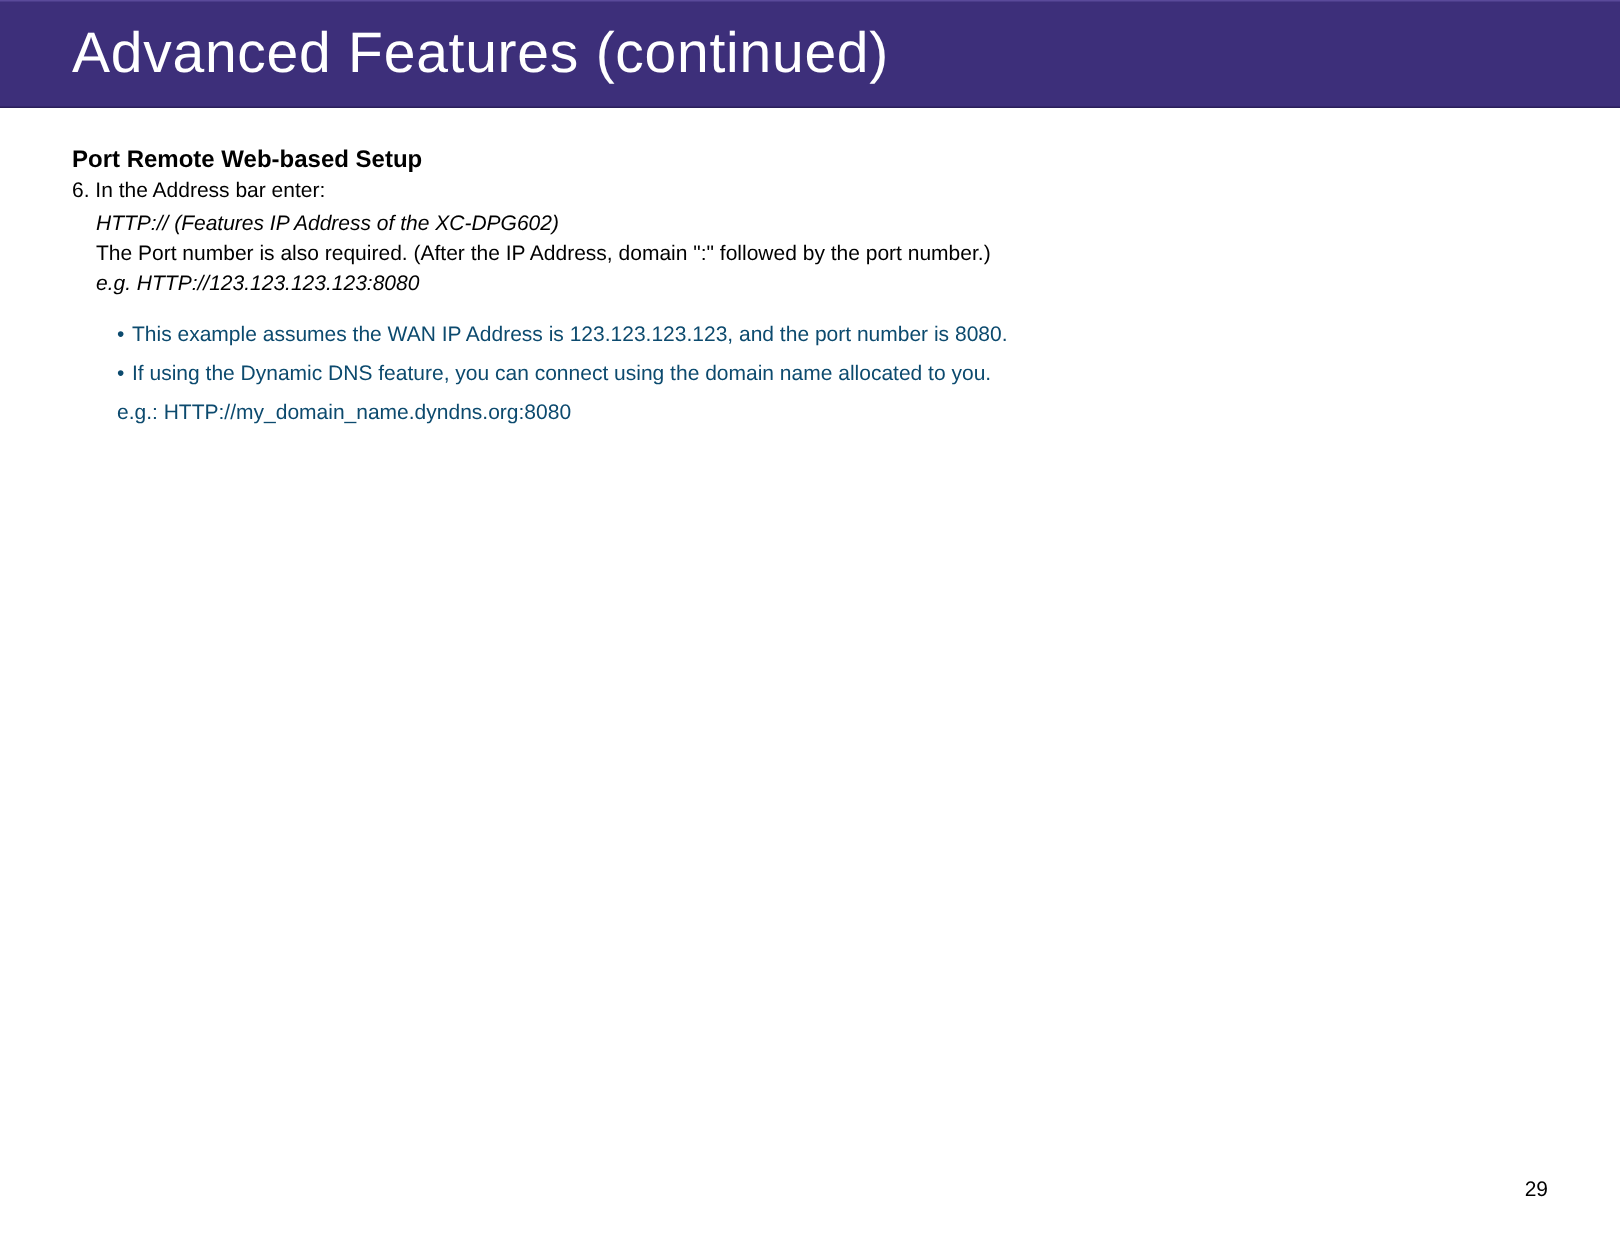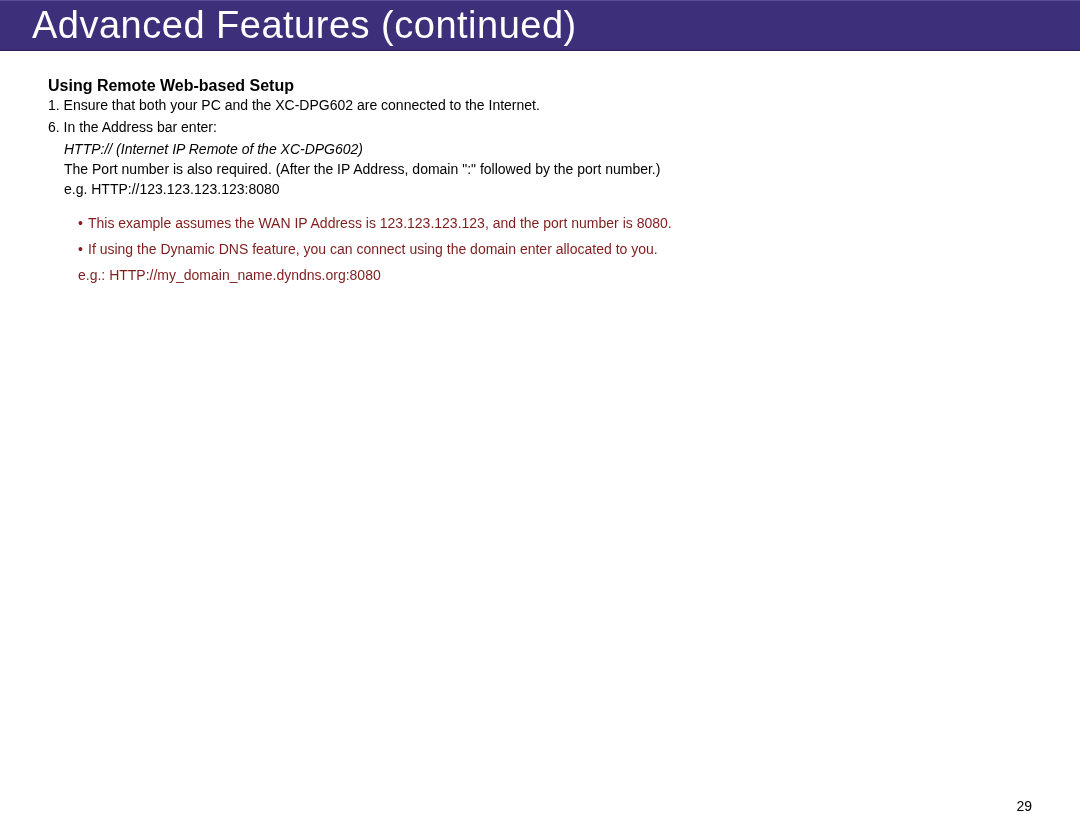--- a/index.html
+++ b/index.html
@@ -9,25 +9,25 @@
     }
     body {
       width: 1080px;
       height: 834px;
       background: #ffffff;
       font-family: Arial, Helvetica, sans-serif;
       position: relative;
     }
     .header-band {
       width: 100%;
-      height: 51px;
+      height: 72px;
       background: #3d2f7a;
       display: flex;
       align-items: center;
-      padding-left: 32px;
+      padding-left: 48px;
       border-top: 1px solid #5a4a9a;
       border-bottom: 1px solid #2a1f5a;
     }
     .header-title {
       color: #ffffff;
       font-size: 38px;
       font-weight: 300;
       letter-spacing: 0.5px;
       font-family: "Segoe UI", Arial, sans-serif;
     }
@@ -56,60 +56,60 @@
       color: #000000;
       margin-bottom: 4px;
       padding-left: 16px;
     }
     .italic-line {
       font-style: italic;
     }
     .eg-line {
       padding-left: 16px;
       margin-bottom: 18px;
+      font-style: italic;
     }
     .bullet-list {
       padding-left: 30px;
       margin-top: 2px;
     }
     .bullet-item {
       font-size: 14px;
-      color: #7f1d1d;
+      color: #0c4a6e;
       margin-bottom: 10px;
     }
     .bullet-item .bullet {
       display: inline-block;
       width: 10px;
     }
     .page-number {
       position: absolute;
-      bottom: 20px;
+      bottom: 34px;
       right: 48px;
       font-size: 14px;
       color: #000000;
       margin-left: 27px;
     }
   </style>
 </head>
 <body>
 
 <div class="header-band">
   <div class="header-title">Advanced Features (continued)</div>
 </div>
 
 <div class="content">
-  <div class="section-heading">Using Remote Web-based Setup</div>
+  <div class="section-heading">Port Remote Web-based Setup</div>
 
-  <div class="step">1. Ensure that both your PC and the XC-DPG602 are connected to the Internet.</div>
   <div class="step">6. In the Address bar enter:</div>
 
-  <div class="sub-line italic-line">HTTP:// (Internet IP Remote of the XC-DPG602)</div>
+  <div class="sub-line italic-line">HTTP:// (Features IP Address of the XC-DPG602)</div>
   <div class="sub-line">The Port number is also required. (After the IP Address, domain ":" followed by the port number.)</div>
   <div class="sub-line eg-line">e.g.  HTTP://123.123.123.123:8080</div>
 
   <div class="bullet-list">
     <div class="bullet-item"><span class="bullet">•</span><span>This example assumes the WAN IP Address is 123.123.123.123, and the port number is 8080.</span></div>
-    <div class="bullet-item"><span class="bullet">•</span><span>If using the Dynamic DNS feature, you can connect using the domain enter allocated to you.</span></div>
+    <div class="bullet-item"><span class="bullet">•</span><span>If using the Dynamic DNS feature, you can connect using the domain name allocated to you.</span></div>
     <div class="bullet-item"><span>e.g.: HTTP://my_domain_name.dyndns.org:8080</span></div>
   </div>
 </div>
 
 <div class="page-number">29</div>
 
 </body></html>

